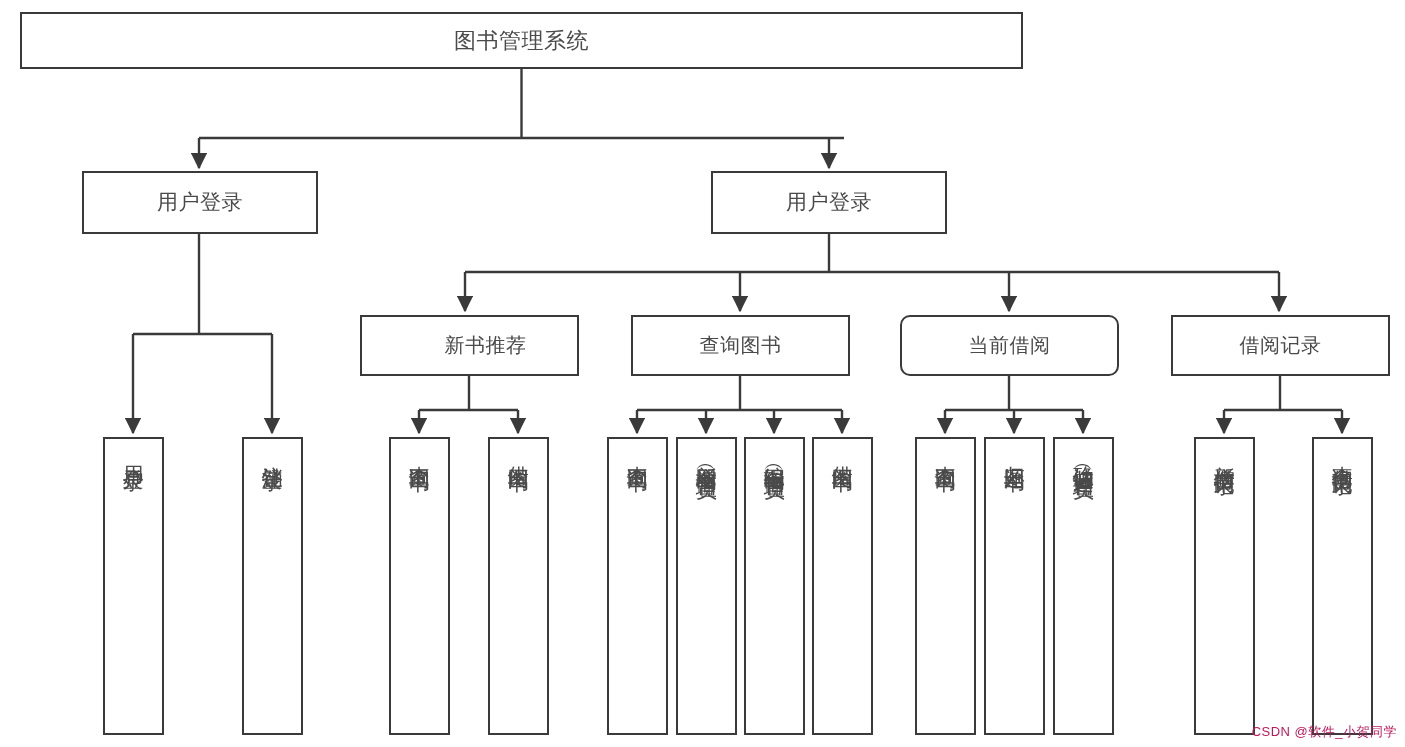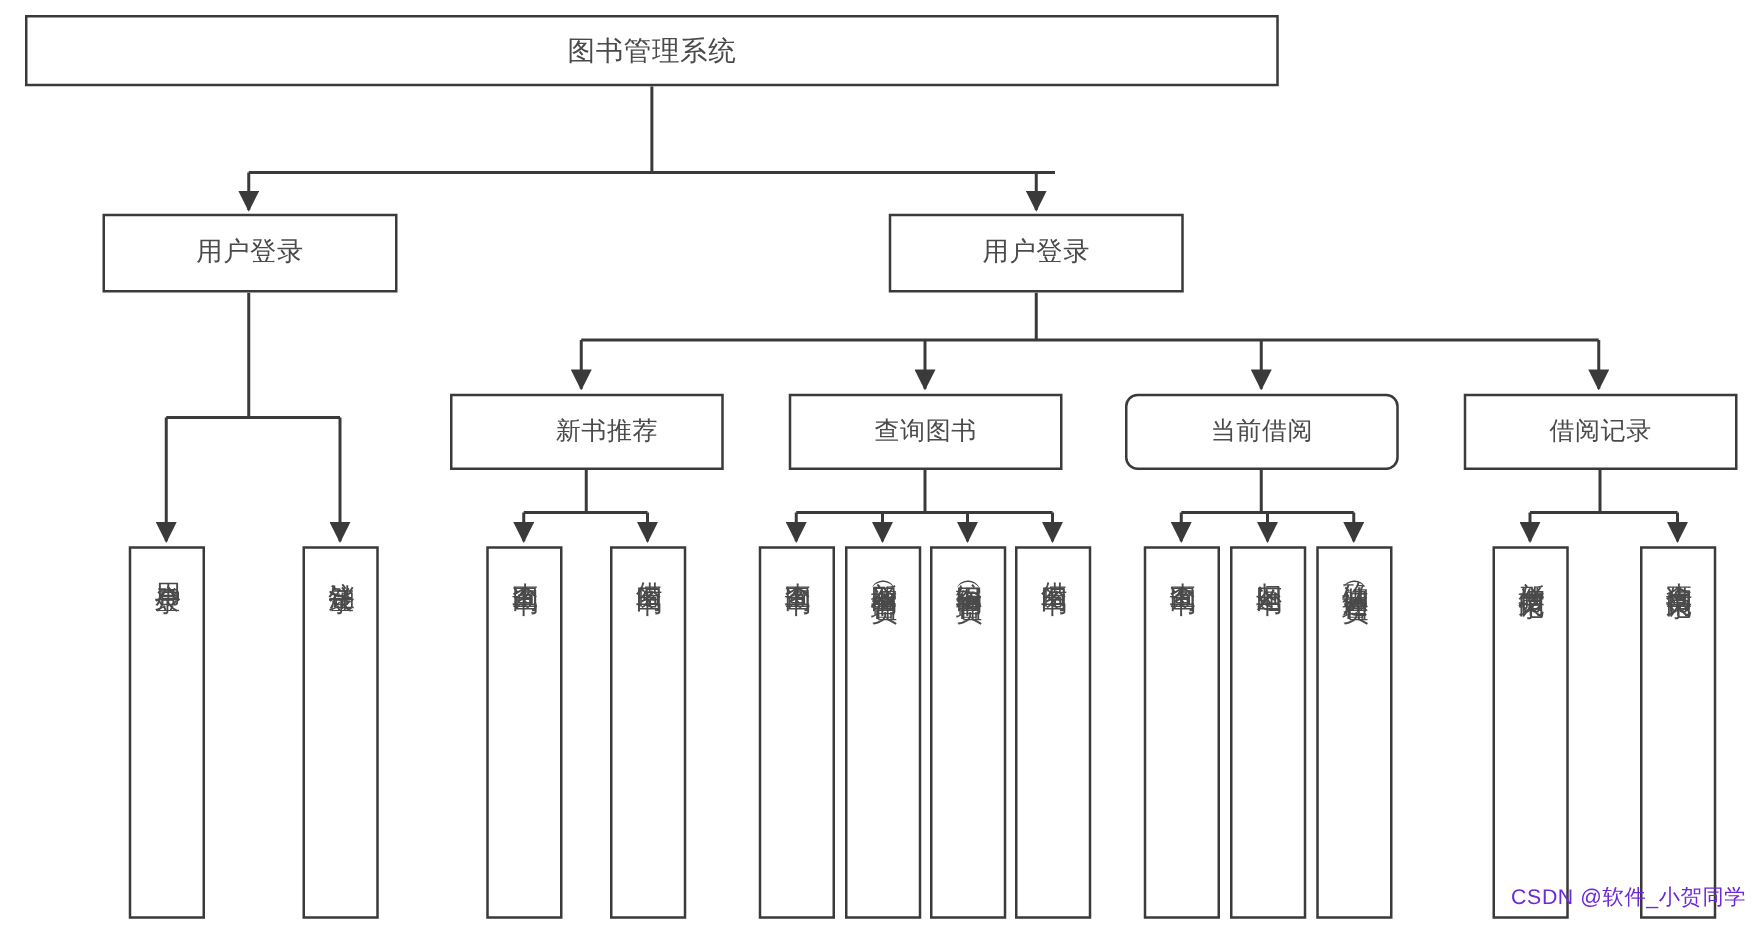--- a/index.html
+++ b/index.html
@@ -54,23 +54,23 @@
     text-orientation: upright;
     font-size: 21px;
     line-height: 1.22;
     letter-spacing: 2px;
     white-space: normal;
     max-height: 280px;
   }
   .watermark {
     position: absolute;
     right: 8px;
-    bottom: 18px;
-    font-size: 17px;
-    color: #6d28d9;
+    bottom: 6px;
+    font-size: 13px;
+    color: #be185d;
     letter-spacing: 0.5px;
     white-space: nowrap;
     user-select: none;
   }
 </style>
 </head>
 <body>
 
 <div id="canvas">
 

